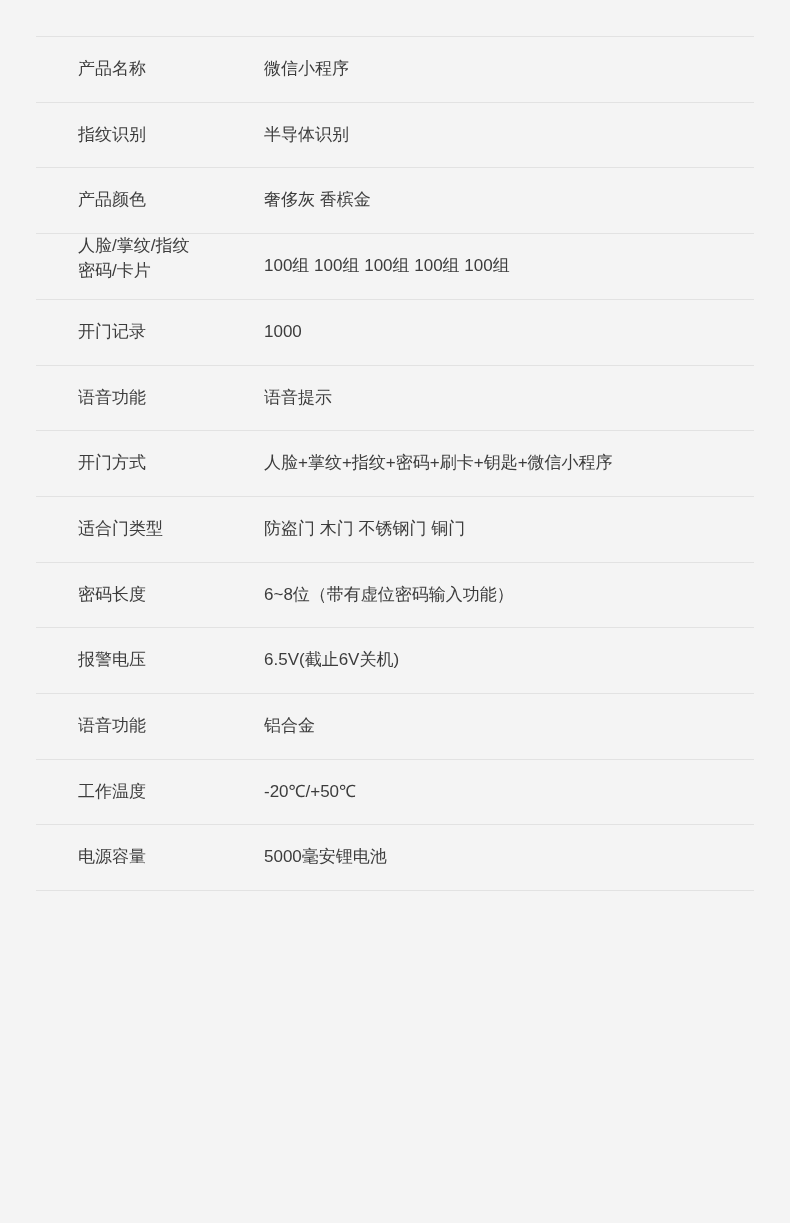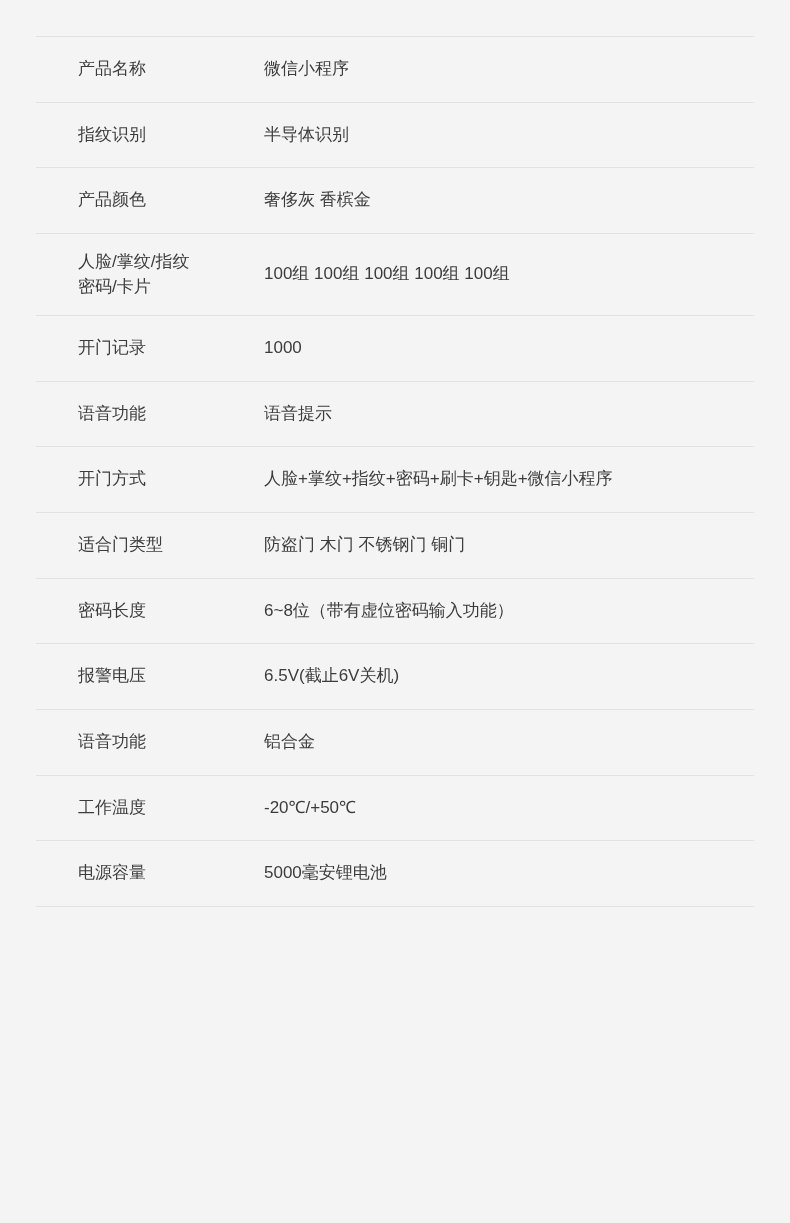--- a/index.html
+++ b/index.html
@@ -45,21 +45,21 @@
     padding: 20px 18px 20px 0;
     box-sizing: border-box;
     font-size: 17px;
     line-height: 1.45;
     color: #3c3c3c;
     vertical-align: middle;
     text-align: left;
     font-weight: 400;
   }
   .spec-row.tall .spec-label {
-    padding-top: 16px;
+    padding-top: 0;
     padding-bottom: 16px;
   }
 </style>
 </head>
 <body>
 
 <div class="spec-sheet">
   <table class="spec-table">
     <tbody>
       <tr class="spec-row">

